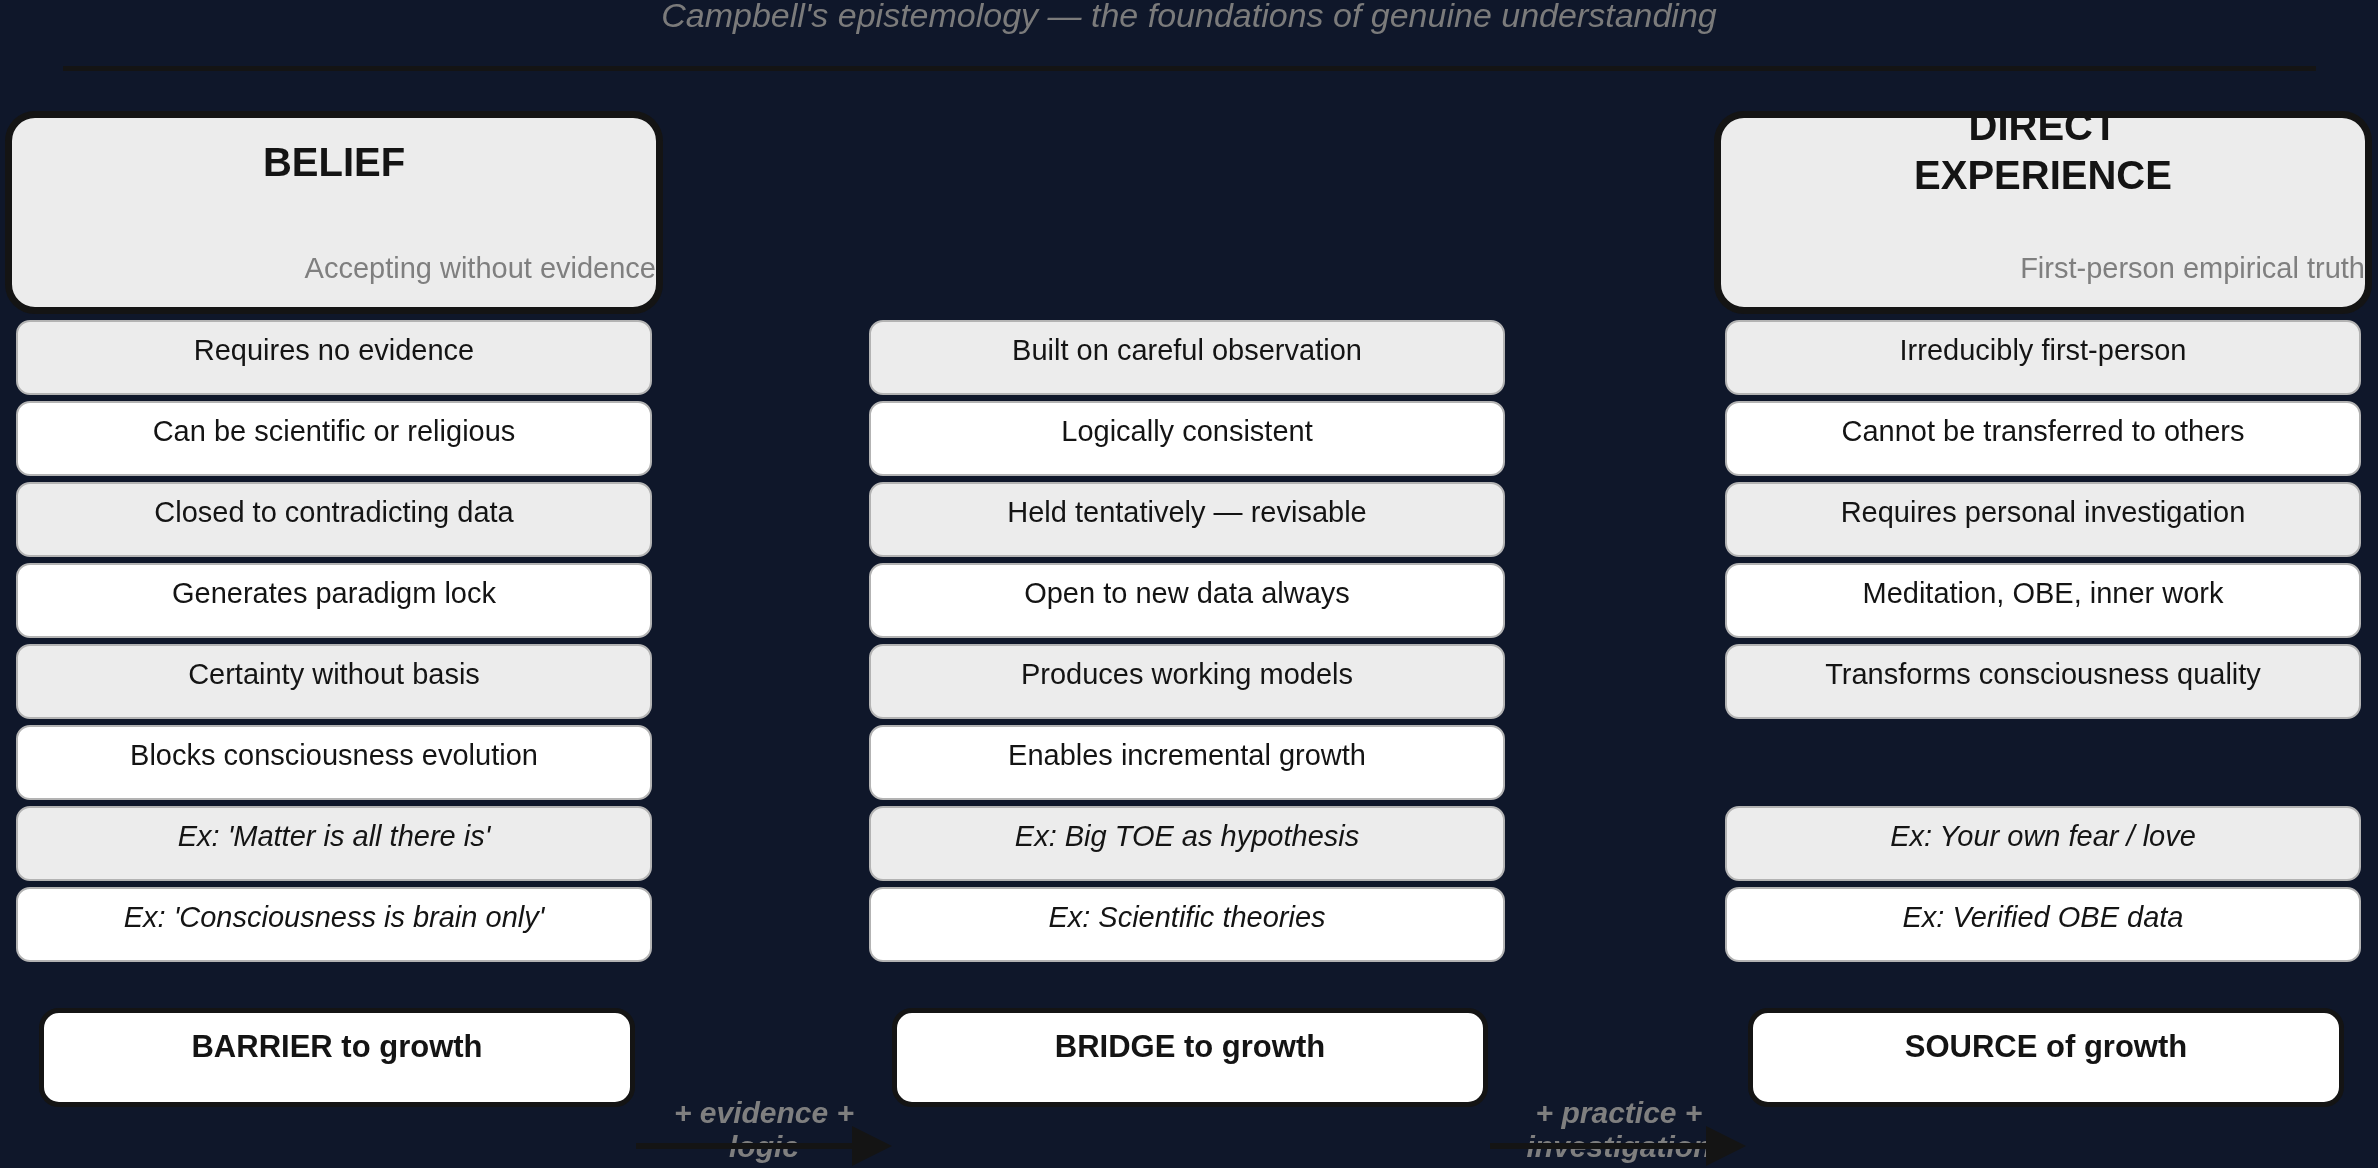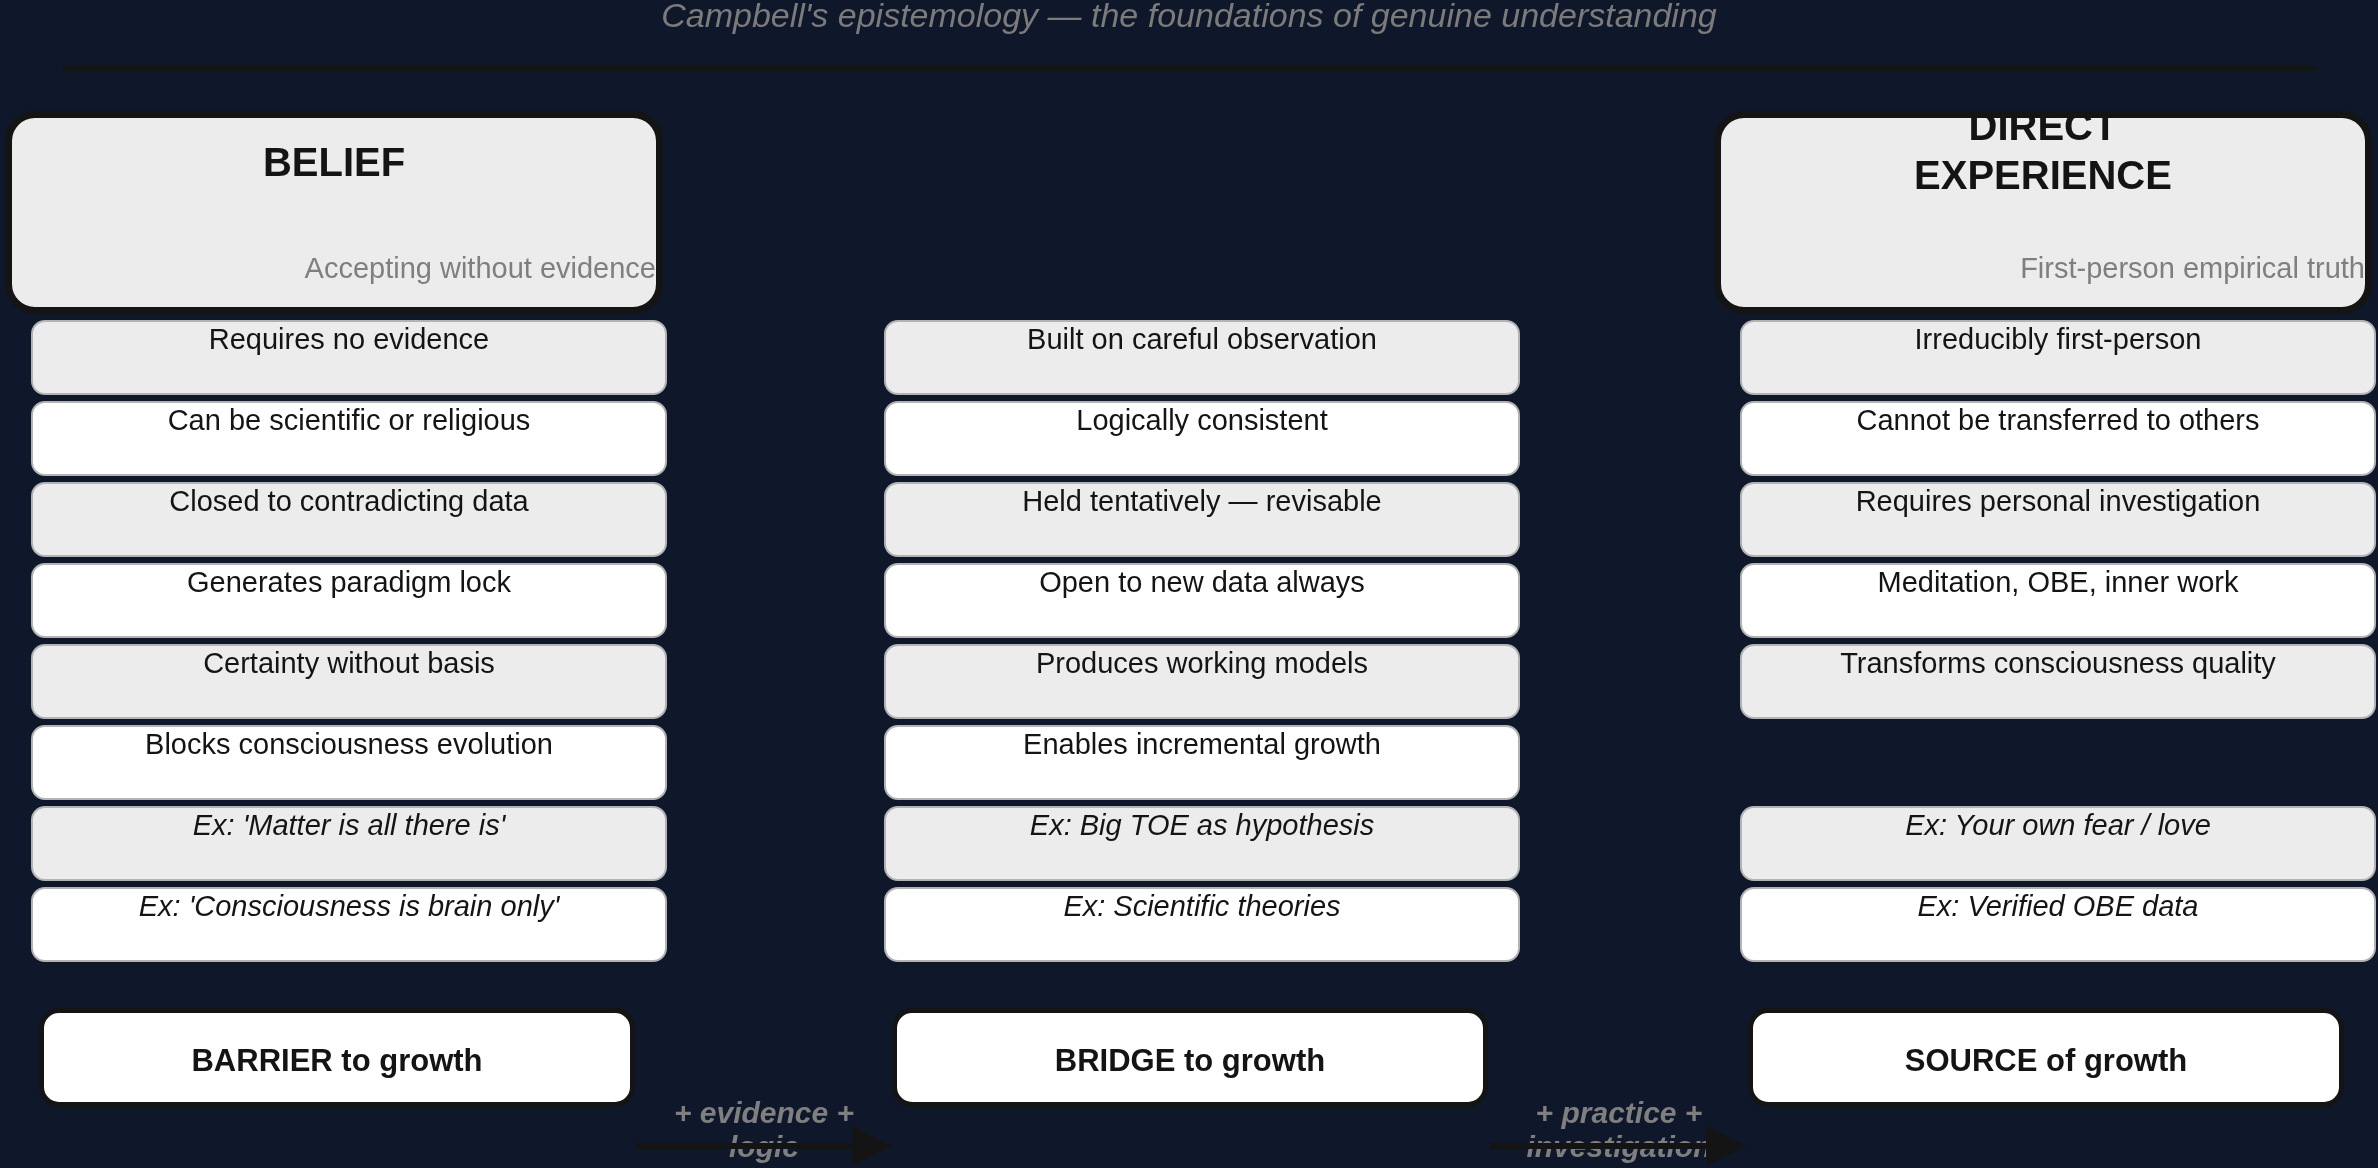--- a/index.html
+++ b/index.html
@@ -21,33 +21,33 @@
   .header .h-title{
     position:absolute;top:20px;left:0;width:100%;text-align:center;
     font-weight:bold;font-size:40px;line-height:49px;color:#141414;white-space:pre-line;
   }
   .col3 .header .h-title{top:-16px;}
   .header .h-sub{
     position:absolute;top:133px;left:0;width:100%;text-align:right;
     font-size:29px;line-height:34px;color:#7f7f7f;
   }
   .item{
-    position:absolute;left:26px;width:636px;height:75px;box-sizing:border-box;
+    position:absolute;left:11px;width:636px;height:75px;box-sizing:border-box;
     border:2px solid #b3b3b3;border-radius:14px;text-align:center;
-    font-size:29px;line-height:34px;color:#141414;
+    padding-top:11px;font-size:29px;line-height:34px;color:#141414;
   }
   .item.gray{background:#ececec}
   .item.white{background:#ffffff}
   .item.em{font-style:italic}
   .r0{top:320px}.r1{top:401px}.r2{top:482px}.r3{top:563px}
   .r4{top:644px}.r5{top:725px}.r6{top:806px}.r7{top:887px}
   .footer-box{
     position:absolute;left:34px;top:1008px;width:596px;height:99px;box-sizing:border-box;
     background:#ffffff;border:5px solid #141414;border-radius:20px;
-    text-align:center;font-weight:bold;font-size:31px;padding-top:30px;color:#141414;
+    text-align:center;font-weight:bold;font-size:31px;padding-top:16px;color:#141414;
   }
   .t-label{
     position:absolute;top:1096px;text-align:center;
     font-style:italic;font-size:30px;line-height:34px;color:#7f7f7f;font-weight:bold;
   }
   .t-label.l1{left:636px;width:256px;}
   .t-label.l2{left:1447px;width:344px;}
   .a-line{position:absolute;top:1143px;width:216px;height:6px;background:#141414;}
   .a-line.a1{left:636px}
   .a-line.a2{left:1490px}

